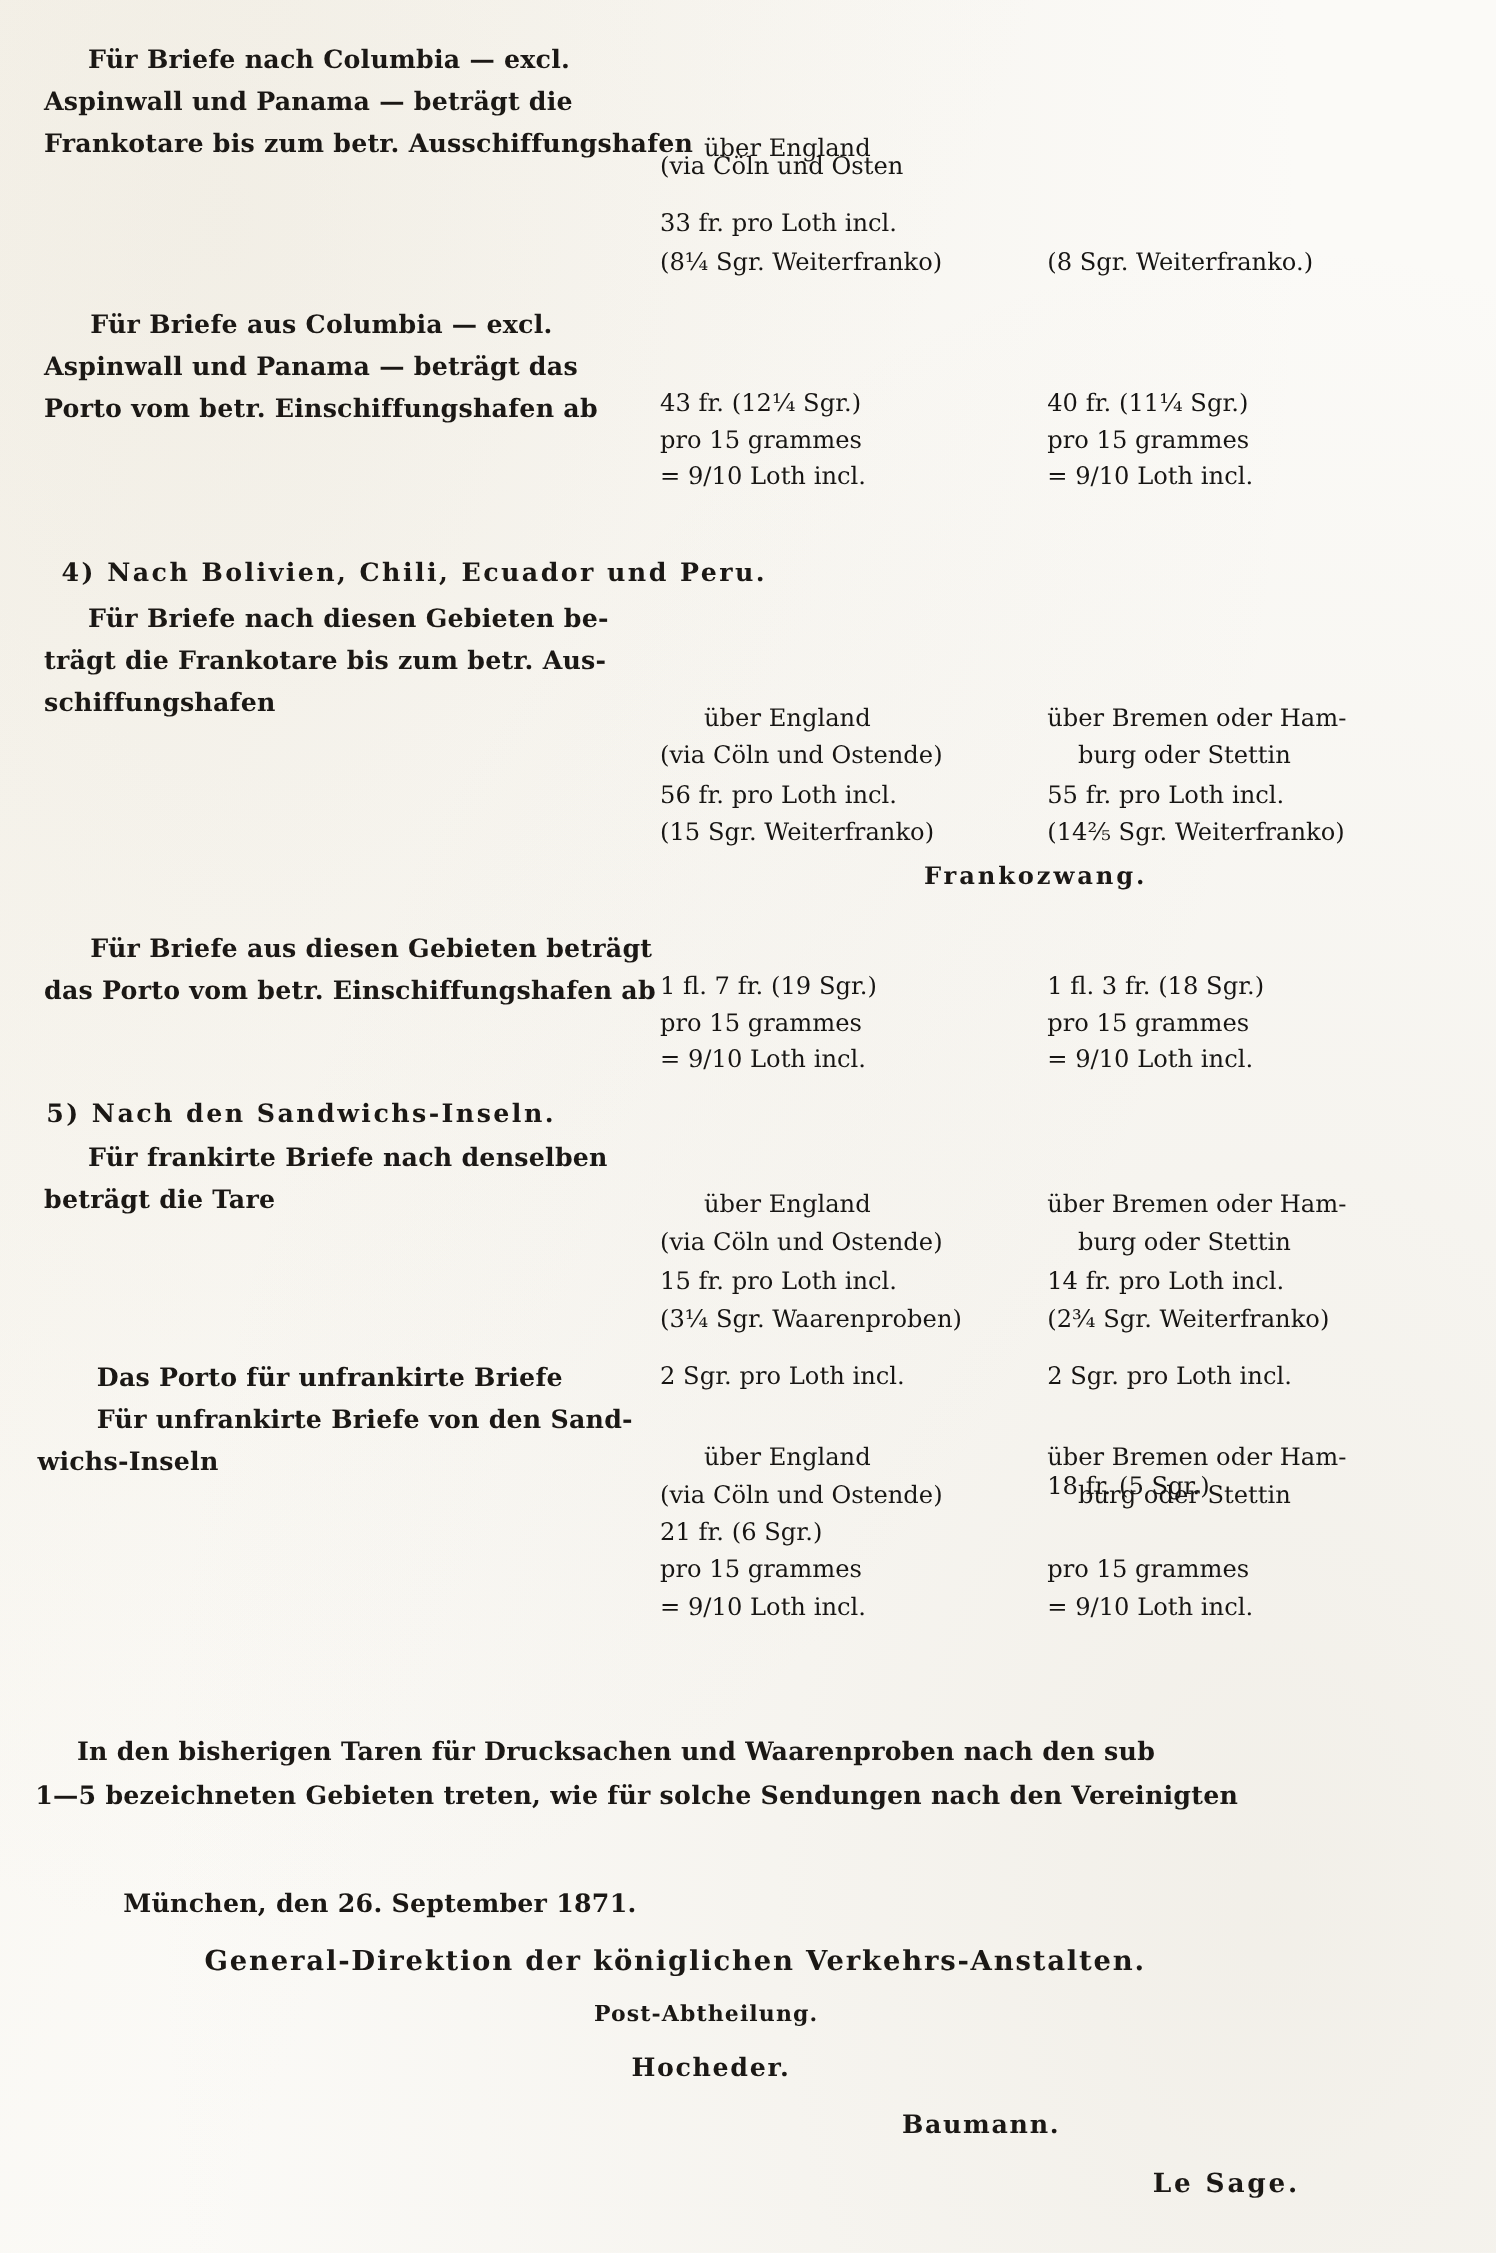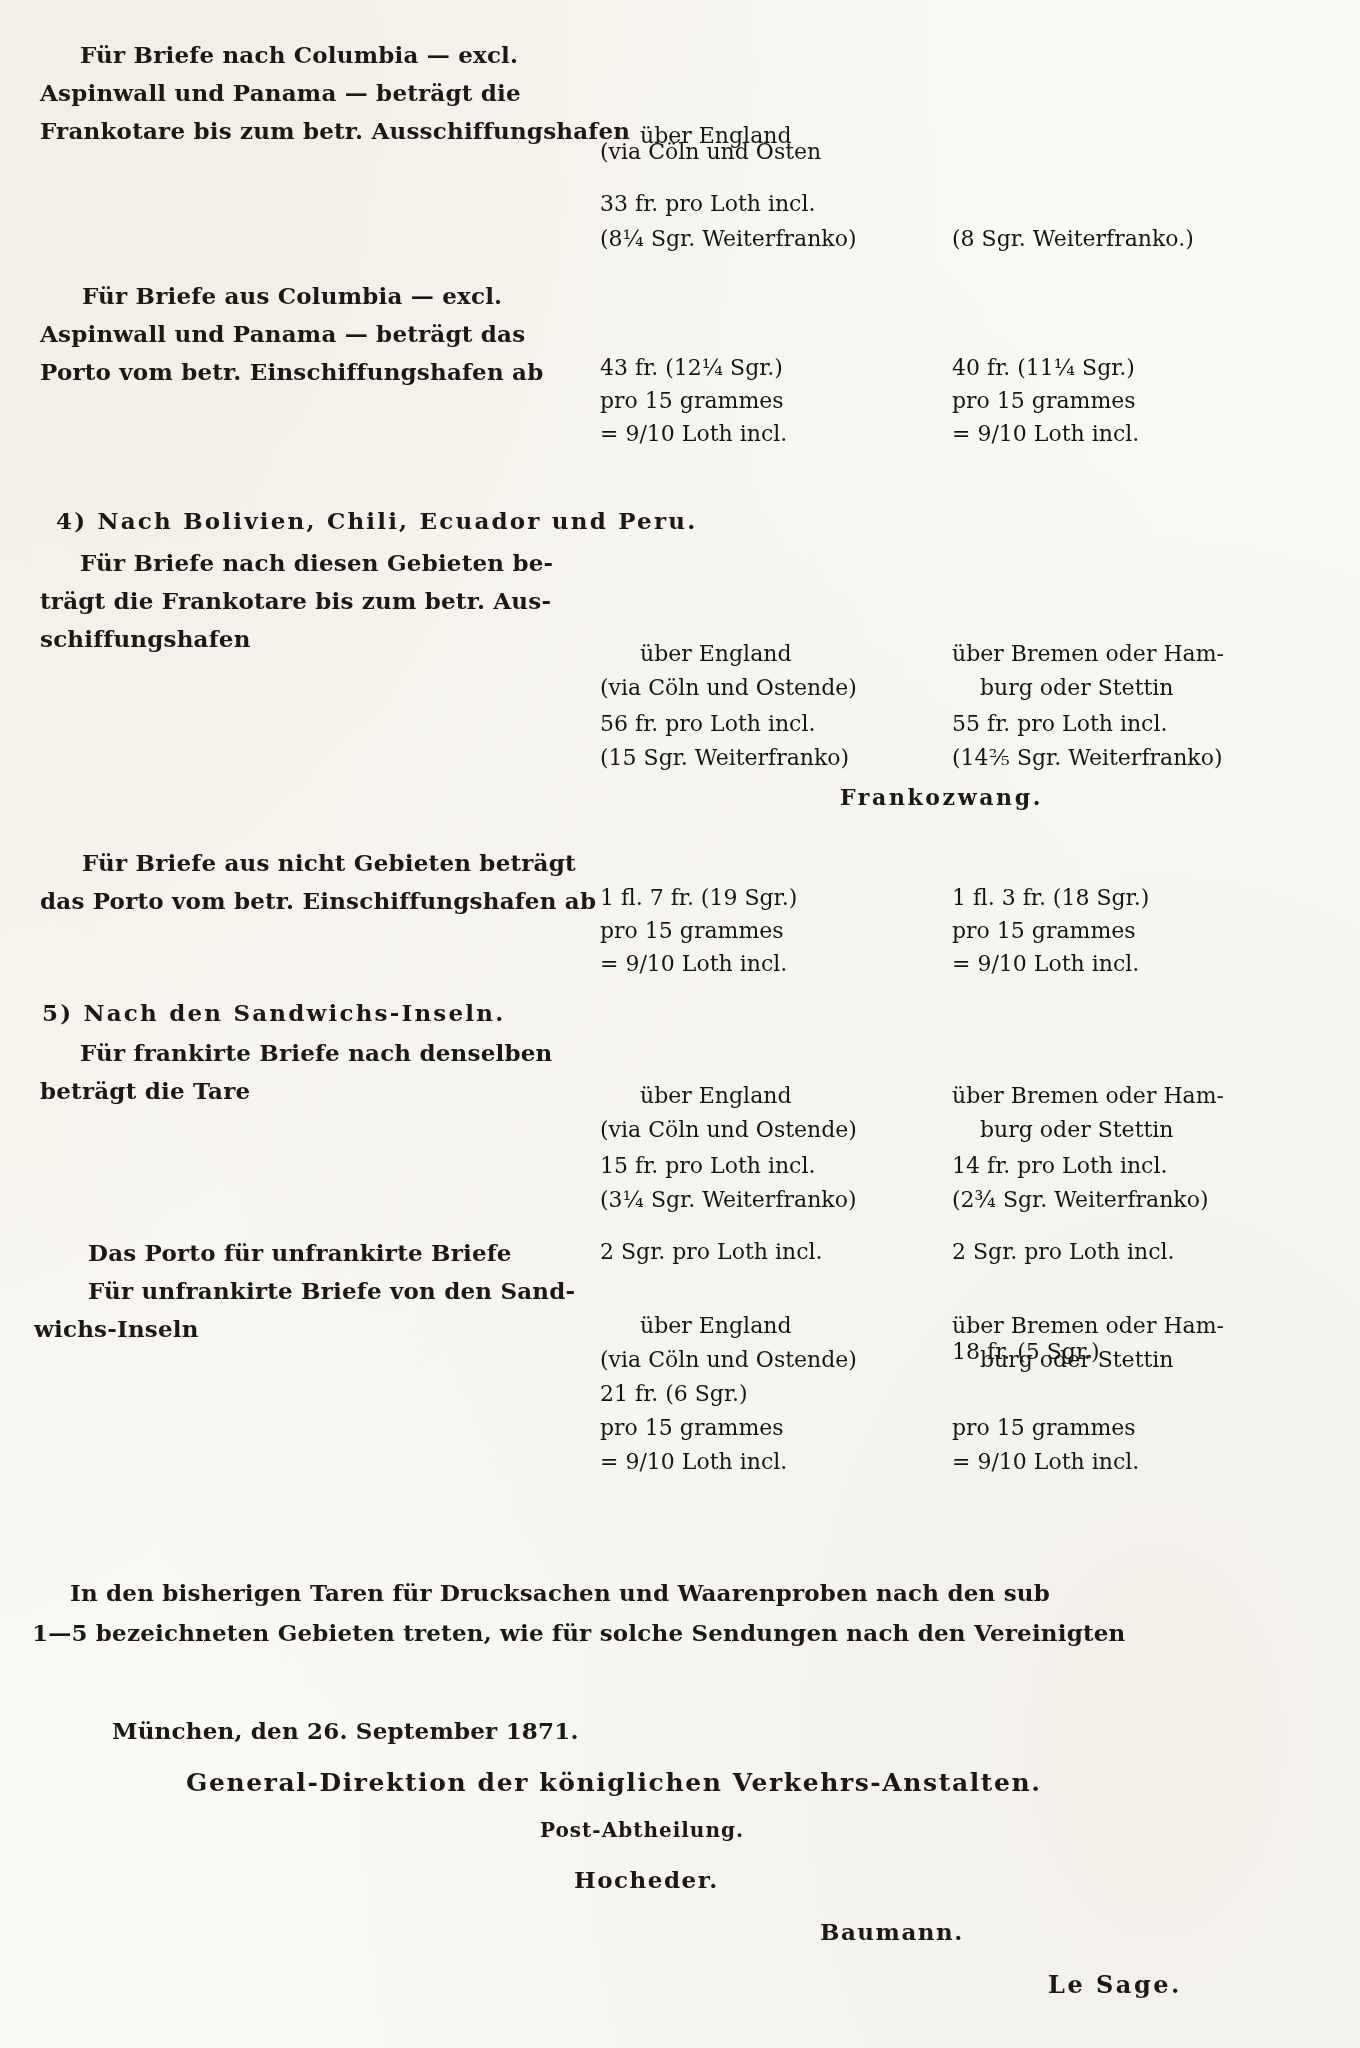--- a/index.html
+++ b/index.html
@@ -127,40 +127,40 @@
     <div class="col" style="left:600px; top:708px;">56 fr. pro Loth incl.</div>
     <div class="col" style="left:600px; top:742px;">(15 Sgr. Weiterfranko)</div>
 
     <div class="col" style="left:952px; top:638px;">über Bremen oder Ham-</div>
     <div class="col" style="left:980px; top:672px;">burg oder Stettin</div>
     <div class="col" style="left:952px; top:708px;">55 fr. pro Loth incl.</div>
     <div class="col" style="left:952px; top:742px;">(14⅖ Sgr. Weiterfranko)</div>
 
     <div class="center-line fr" style="left:840px; top:784px;">Frankozwang.</div>
 
-    <div class="lline fr" style="left:82px; top:850px;">Für Briefe aus nicht Gebieten beträgt</div>
+    <div class="lline fr" style="left:82px; top:850px;">Für Briefe aus diesen Gebieten beträgt</div>
     <div class="lline fr" style="left:40px; top:888px;">das Porto vom betr. Einschiffungshafen ab</div>
 
     <div class="col" style="left:600px; top:882px;">1 fl. 7 fr. (19 Sgr.)</div>
     <div class="col" style="left:600px; top:915px;">pro 15 grammes</div>
     <div class="col" style="left:600px; top:948px;">= 9/10 Loth incl.</div>
 
     <div class="col" style="left:952px; top:882px;">1 fl. 3 fr. (18 Sgr.)</div>
     <div class="col" style="left:952px; top:915px;">pro 15 grammes</div>
     <div class="col" style="left:952px; top:948px;">= 9/10 Loth incl.</div>
 
     <div class="lline fr sp" style="left:42px; top:1000px;">5) Nach den Sandwichs-Inseln.</div>
 
     <div class="lline fr" style="left:80px; top:1040px;">Für frankirte Briefe nach denselben</div>
     <div class="lline fr" style="left:40px; top:1078px;">beträgt die Tare</div>
 
     <div class="col" style="left:640px; top:1080px;">über England</div>
     <div class="col" style="left:600px; top:1114px;">(via Cöln und Ostende)</div>
     <div class="col" style="left:600px; top:1150px;">15 fr. pro Loth incl.</div>
-    <div class="col" style="left:600px; top:1184px;">(3¼ Sgr. Weiterfranko)</div>
+    <div class="col" style="left:600px; top:1184px;">(3¼ Sgr. Waarenproben)</div>
 
     <div class="col" style="left:952px; top:1080px;">über Bremen oder Ham-</div>
     <div class="col" style="left:980px; top:1114px;">burg oder Stettin</div>
     <div class="col" style="left:952px; top:1150px;">14 fr. pro Loth incl.</div>
     <div class="col" style="left:952px; top:1184px;">(2¾ Sgr. Weiterfranko)</div>
 
     <div class="lline fr" style="left:88px; top:1240px;">Das Porto für unfrankirte Briefe</div>
     <div class="col" style="left:600px; top:1236px;">2 Sgr. pro Loth incl.</div>
     <div class="col" style="left:952px; top:1236px;">2 Sgr. pro Loth incl.</div>
 

